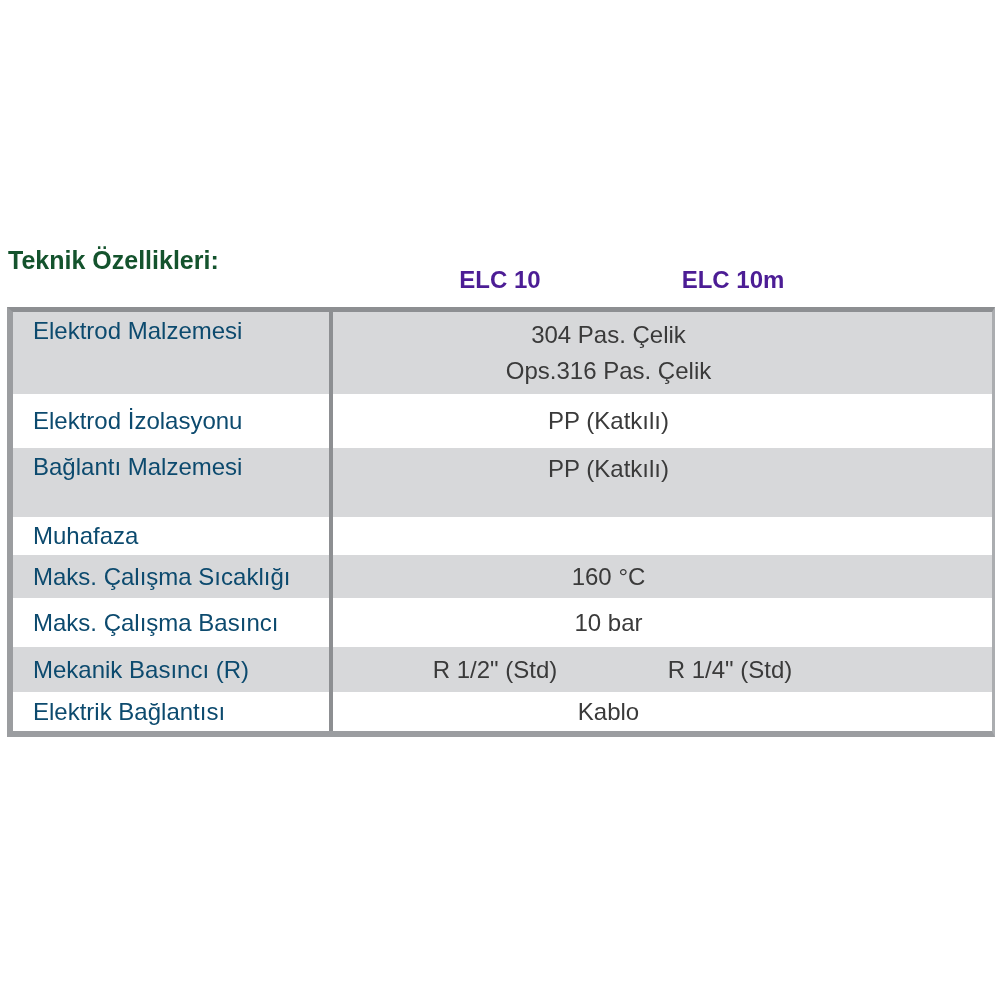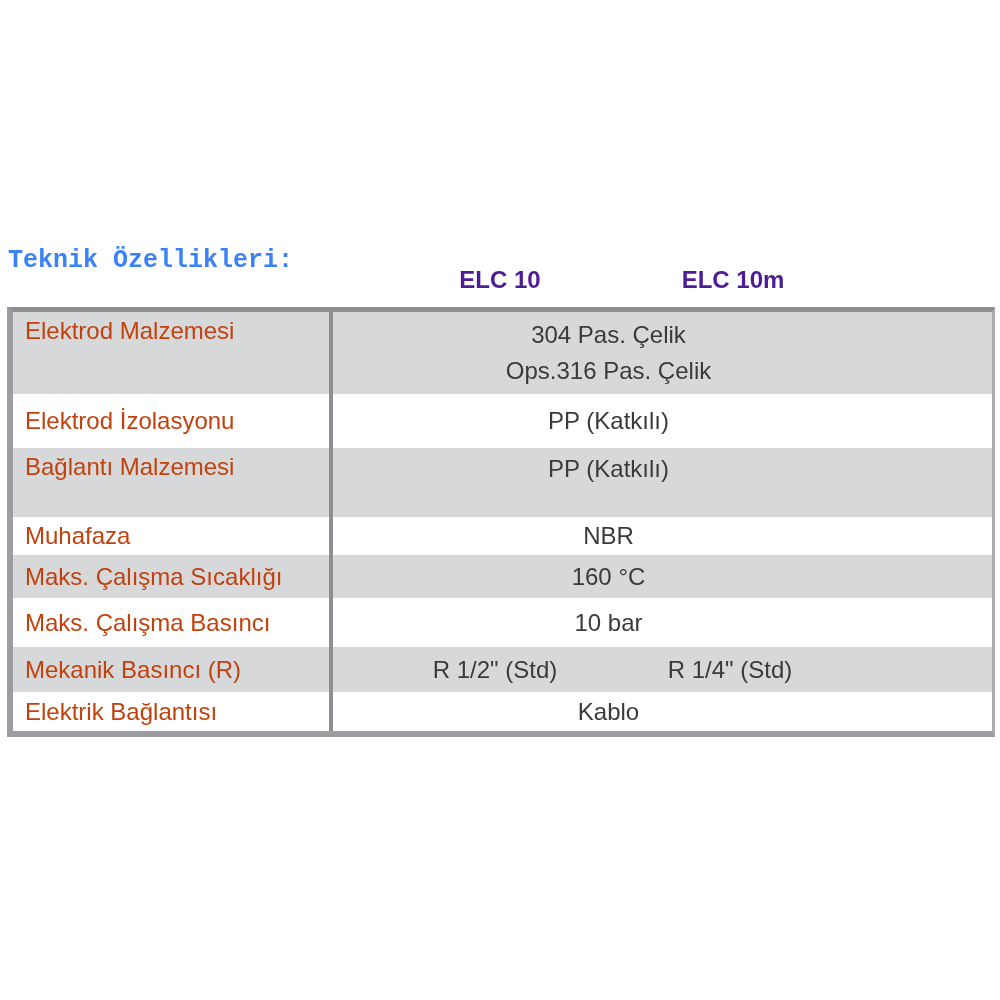--- a/index.html
+++ b/index.html
@@ -11,23 +11,22 @@
     font-family: "Liberation Sans", sans-serif;
     position: relative;
     overflow: hidden;
   }
   .page-title {
     position: absolute;
     left: 8px;
     top: 246px;
     font-size: 25px;
     font-weight: bold;
-    color: #3b82f6;
+    color: #14532d;
     letter-spacing: 0px;
-    font-family: Liberation Mono, monospace;
   }
   .col-header {
     position: absolute;
     top: 266px;
     width: 180px;
     text-align: center;
     font-size: 24px;
     font-weight: bold;
     color: #4c1d95;
   }
@@ -55,23 +54,23 @@
   .r4 { height: 38px; }
   .r5 { height: 43px; }
   .r6 { height: 49px; }
   .r7 { height: 45px; }
   .r8 { height: 39px; }
 
   .cell-label {
     width: 320px;
     box-sizing: border-box;
     border-right: 4px solid #8d8f92;
-    padding-left: 12px;
+    padding-left: 20px;
     font-size: 24px;
-    color: #c2410c;
+    color: #0c4a6e;
     display: flex;
     align-items: center;
   }
   .row.tall .cell-label {
     align-items: flex-start;
     padding-top: 5px;
   }
   .cell-value {
     flex: 1;
     box-sizing: border-box;
@@ -135,23 +134,20 @@
 
   <div class="row gray tall r3">
     <div class="cell-label">Bağlantı Malzemesi</div>
     <div class="cell-value top-align">
       <span>PP (Katkılı)</span>
     </div>
   </div>
 
   <div class="row white r4">
     <div class="cell-label">Muhafaza</div>
-    <div class="cell-value">
-      <span>NBR</span>
-    </div>
   </div>
 
   <div class="row gray r5">
     <div class="cell-label">Maks. Çalışma Sıcaklığı</div>
     <div class="cell-value">
       <span>160 °C</span>
     </div>
   </div>
 
   <div class="row white r6">

